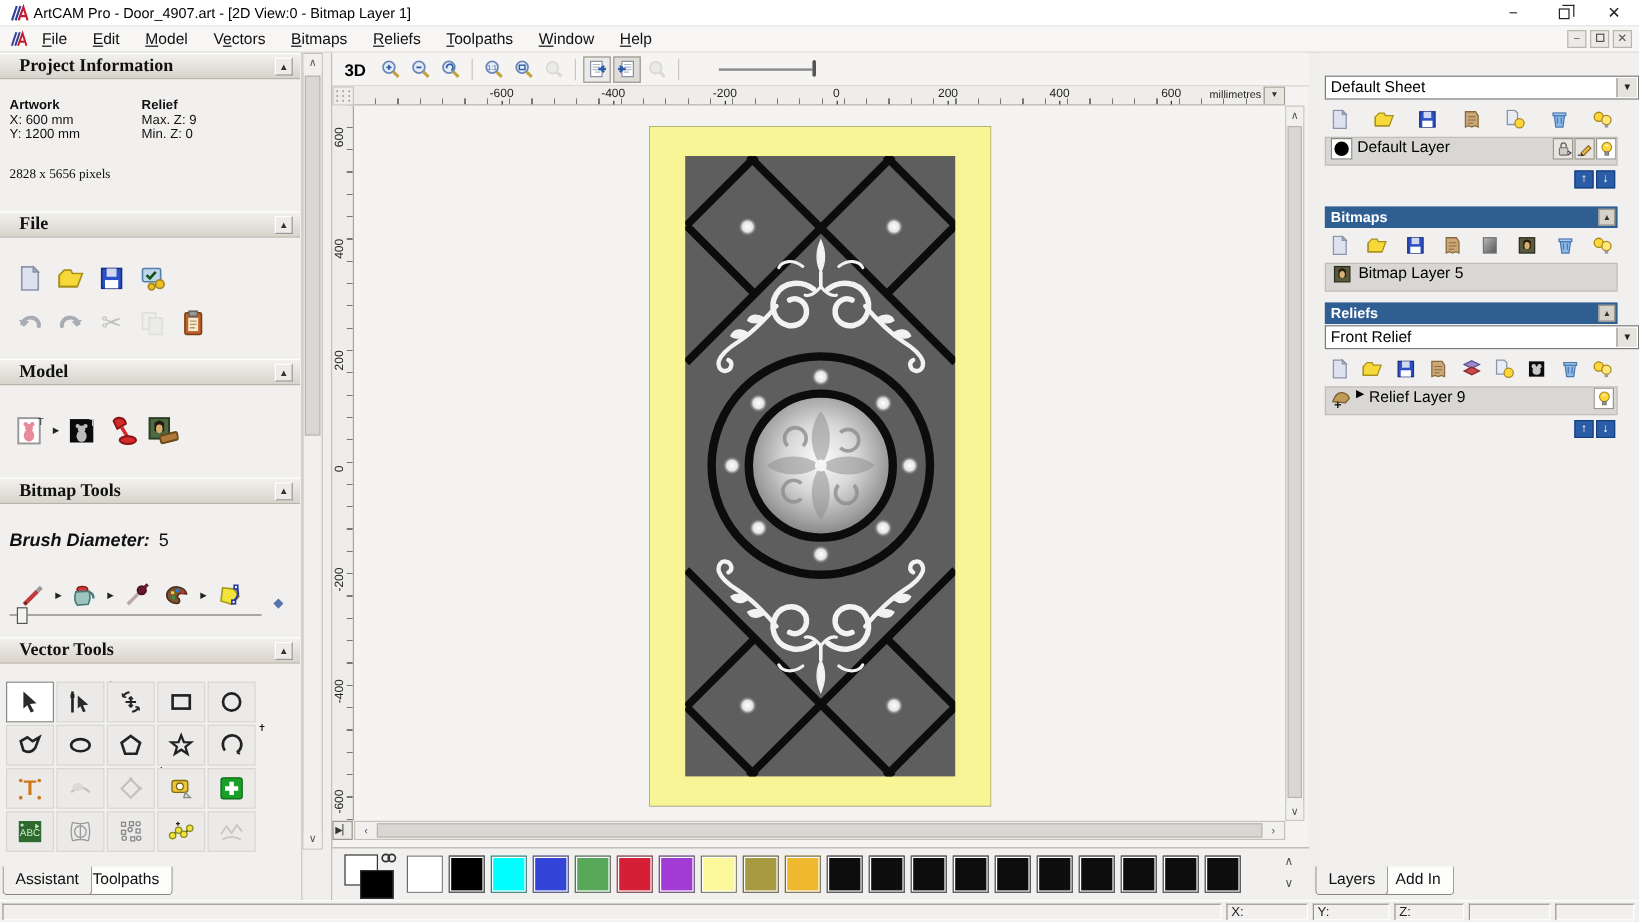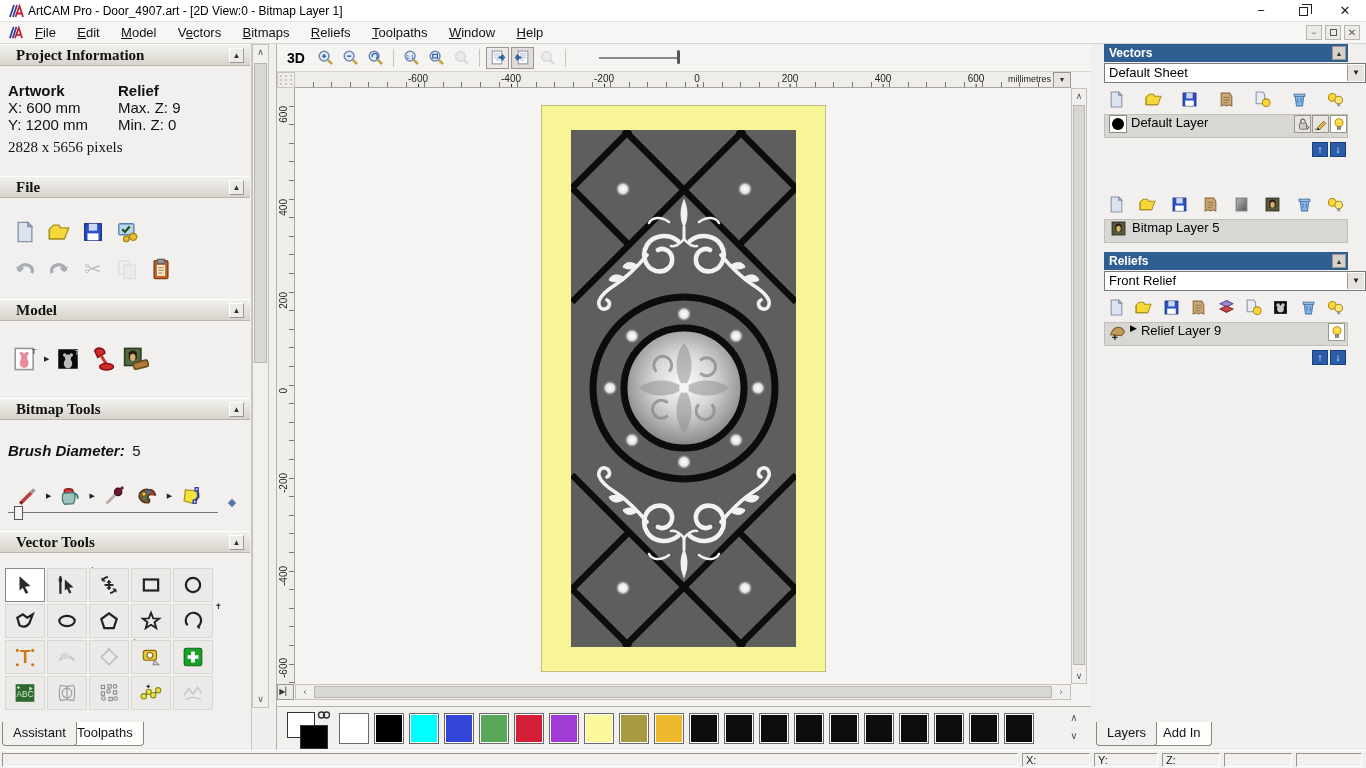--- a/index.html
+++ b/index.html
@@ -15,21 +15,21 @@
 #menubar{position:absolute;left:0;top:22px;width:1366px;height:22px;background:#f7f6f5;border-bottom:1px solid #d8d6d2}
 .menuitem{display:inline-block;padding:3px 9px;font-size:13px;color:#111}
 .menu-key{text-decoration:underline}
 .mdibtn{position:absolute;top:3px;width:16px;height:15px;background:#eceae7;border:1px solid #b9b6b0;text-align:center;line-height:13px;font-size:10px;color:#555}
 .mdi-restore{display:inline-block;width:7px;height:7px;border:1px solid #555;position:relative;top:0px}
 
 #left-panel{position:absolute;left:0;top:44px;width:252px;height:706px;background:#f1f0ee;border-right:1px solid #cac7c1}
 .sect-hdr{position:absolute;left:0;width:250px;height:22px;background:linear-gradient(#f2f1ed,#d8d4cc);border-top:1px solid #fff;border-bottom:1px solid #b8b4aa;padding:2px 16px}
 .sect-hdr .st{font-family:"Liberation Serif",serif;font-weight:bold;font-size:15px}
 .sect-up{position:absolute;right:6px;top:3px;width:15px;height:15px;background:#edebe7;border:1px solid #999;border-top-color:#fff;border-left-color:#fff;font-size:8px;text-align:center;line-height:14px;color:#333}
-.serif{font-family:"Liberation Serif",serif;font-size:15px}
+.serif{font-family:"Liberation Serif",serif;font-size:11px}
 .b{font-weight:bold}
 .toolrow{position:absolute;display:flex;align-items:center}
 .tool{width:34px;height:32px;display:flex;align-items:center;justify-content:center}
 .flyout{font-size:7px;color:#222;margin:0 2px}
 .ic{width:22px;height:22px}
 .ic16{width:17px;height:17px}
 .grayed{opacity:.35;filter:grayscale(1)}
 
 #brush-slider{position:absolute;left:8px;top:462px;width:210px;height:14px}
 #brush-slider .track{position:absolute;left:0;top:6px;width:210px;height:1px;background:#777}
@@ -827,24 +827,20 @@
     <div class="swatch" style="left: 657px; background-color: rgb(13, 13, 13);"></div>
     <div class="swatch" style="left: 692px; background-color: rgb(13, 13, 13);"></div>
     <div class="swatch" style="left: 727px; background-color: rgb(13, 13, 13);"></div>
     <div class="abs" style="left:790px;top:5px;font-size:10px;color:#555;text-align:center;width:14px">∧</div>
     <div class="abs" style="left:790px;top:23px;font-size:10px;color:#555;text-align:center;width:14px">∨</div>
   </div>
 </div>
 
 <div id="right-panel">
 
-  <div class="rp-hdr" style="top:0">
-    <span>Vectors</span>
-    <span class="rp-up">▲</span>
-  </div>
   <div class="rp-dd" style="top:19px">
     <span>Default Sheet</span><span class="arrow">▼</span>
   </div>
   <div class="rp-icons" style="top:44px">
     <svg class="ic16">
         <use href="#s-page"></use>
       </svg>
     <svg class="ic16">
         <use href="#s-folder"></use>
       </svg>
@@ -883,20 +879,24 @@
       <span class="mini-btn" style="background:#fff">
           <svg class="ic16" style="width:14px;height:14px">
             <use href="#s-bulb"></use>
           </svg>
         </span>
     </span>
   </div>
   <div class="updown" style="left:212px;top:98px">↑</div>
   <div class="updown" style="left:230px;top:98px">↓</div>
 
+  <div class="rp-hdr" style="top:128px">
+    <span>Bitmaps</span>
+    <span class="rp-up">▲</span>
+  </div>
   <div class="rp-icons" style="top:149px">
     <svg class="ic16">
         <use href="#s-page"></use>
       </svg>
     <svg class="ic16">
         <use href="#s-folder"></use>
       </svg>
     <svg class="ic16">
         <use href="#s-floppy"></use>
       </svg>

